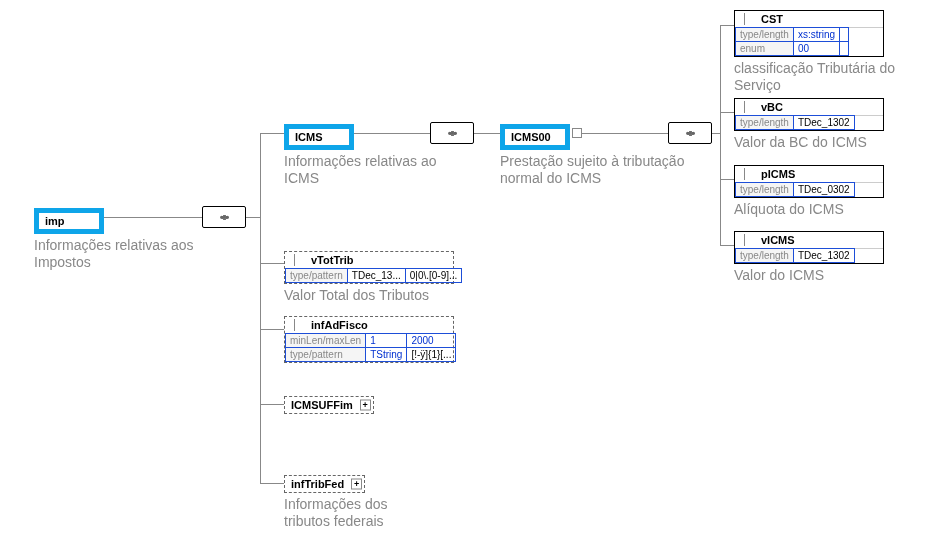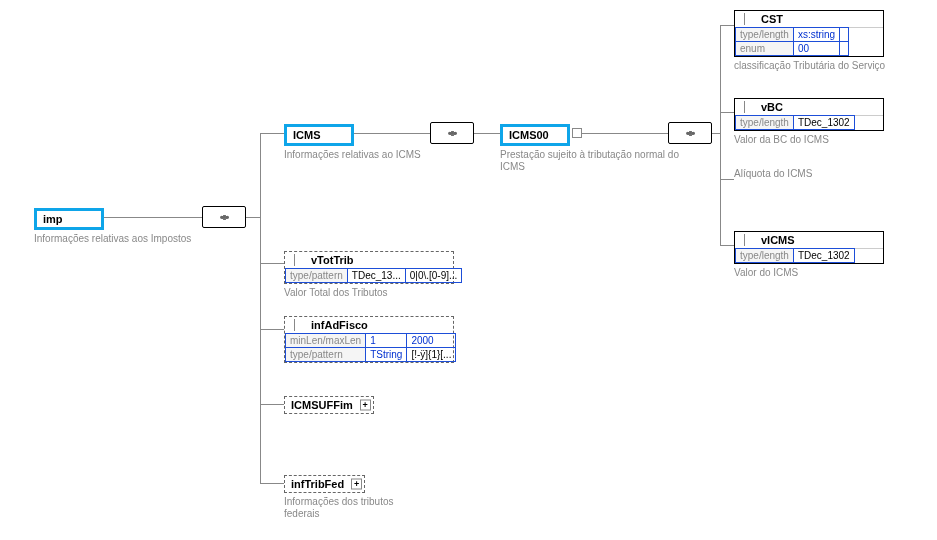--- a/index.html
+++ b/index.html
@@ -10,21 +10,21 @@
     margin: 0;
     padding: 0;
     width: 937px;
     height: 540px;
     position: relative;
   }
   .node {
     position: absolute;
   }
   .node-box {
-    border: 3px solid #0ea5e9;
+    border: 5px solid #0ea5e9;
     background: #fff;
     padding: 2px 6px;
     font-weight: bold;
     white-space: nowrap;
     display: inline-block;
     min-width: 70px;
   }
   .node-box.dashed {
     border: 1px dashed #666;
   }
@@ -41,21 +41,21 @@
     height: 11px;
     border: 1px solid #888;
     display: flex;
     align-items: center;
     justify-content: center;
     font-size: 9px;
     line-height: 1;
   }
   .desc {
     color: #888;
-    font-size: 10px;
+    font-size: 14px;
     margin-top: 3px;
     max-width: 180px;
     line-height: 1.2;
   }
   .attr-table {
     border-collapse: collapse;
     font-size: 10px;
     margin-top: -1px;
     display: block;
   }
@@ -292,20 +292,34 @@
             <td class="key">type/length</td>
             <td class="val-black">TDec_1302</td>
           </tr>
     </tbody>
       </table>
   </div>
   <div class="desc">Valor da BC do ICMS</div>
 </div>
 
 <div class="node" style="left:734px; top:165px;">
+  <div class="node-box-wrap" style="width:150px;">
+    <div class="title">
+        <span class="indicator"></span>
+        <span>pICMS</span>
+      </div>
+    <table class="attr-table attr-inner" style="width:100%;">
+      <tbody>
+          <tr>
+            <td class="key">type/length</td>
+            <td class="val-black">TDec_0302</td>
+          </tr>
+    </tbody>
+      </table>
+  </div>
   <div class="desc">Alíquota do ICMS</div>
 </div>
 
 <div class="node" style="left:734px; top:231px;">
   <div class="node-box-wrap" style="width:150px;">
     <div class="title">
         <span class="indicator"></span>
         <span>vICMS</span>
       </div>
     <table class="attr-table attr-inner" style="width:100%;">

